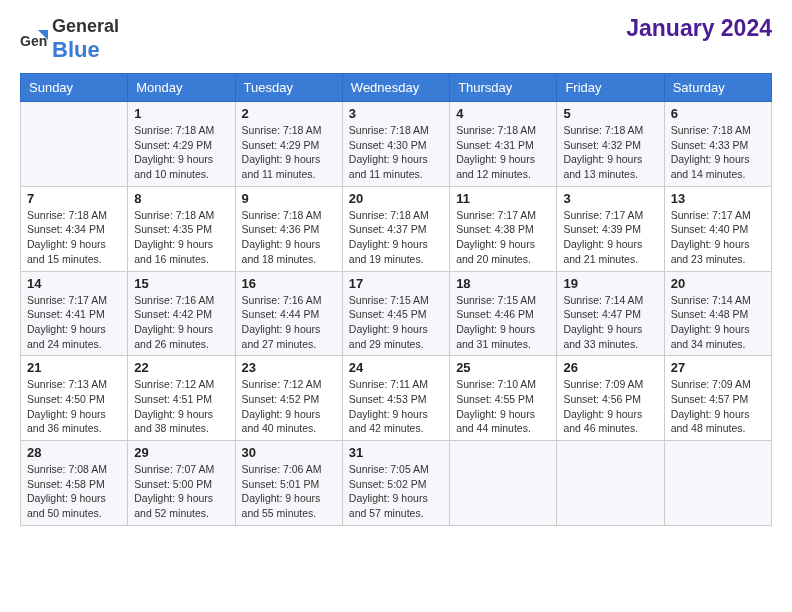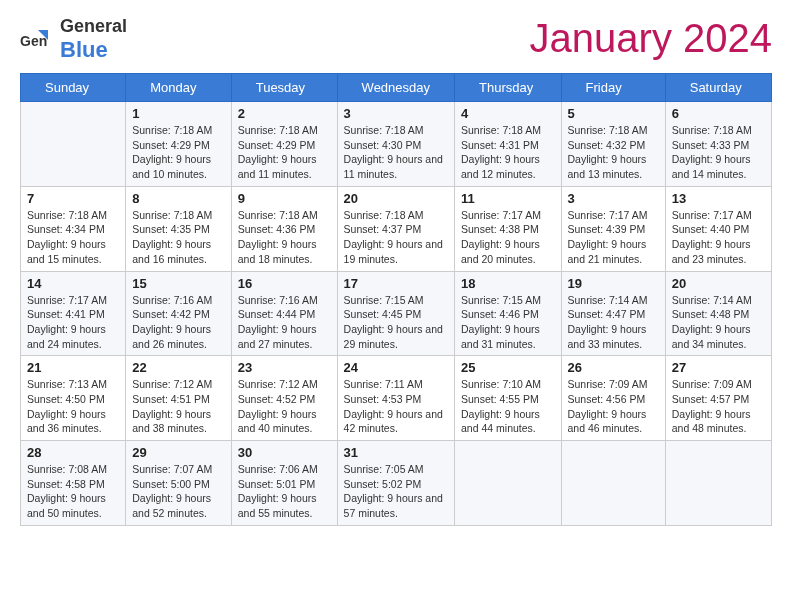--- a/index.html
+++ b/index.html
@@ -12,52 +12,52 @@
     }
     .header-area {
       display: flex;
       justify-content: space-between;
       align-items: flex-start;
       margin-bottom: 10px;
     }
     .logo {
       display: flex;
       align-items: center;
-      gap: 12px;
+      gap: 4px;
       justify-content: space-between;
     }
     .logo-icon {
       width: 28px;
       height: 28px;
     }
     .title-area {
       text-align: right;
     }
     .main-title {
-      font-size: 40px;
-      font-weight: normal;
-      color: #be185d;
+      font-size: 23px;
+      font-weight: bold;
+      color: #4c1d95;
       line-height: 1.1;
     }
     .subtitle {
       font-size: 14px;
       color: #444;
       margin-top: 2px;
     }
     .calendar {
       width: 100%;
       border-collapse: collapse;
       border: 1px solid #bbb;
       font-size: 11px;
     }
     .calendar thead tr th {
       background-color: #3a7bd5;
       color: #fff;
       text-align: left;
-      padding: 6px 24px;
+      padding: 6px 8px;
       font-size: 13px;
       font-weight: normal;
       border: 1px solid #2a6bc5;
     }
     .calendar tbody tr td {
       border: 1px solid #ccc;
       vertical-align: top;
       padding: 4px 6px;
       width: 107px;
       min-height: 80px;

